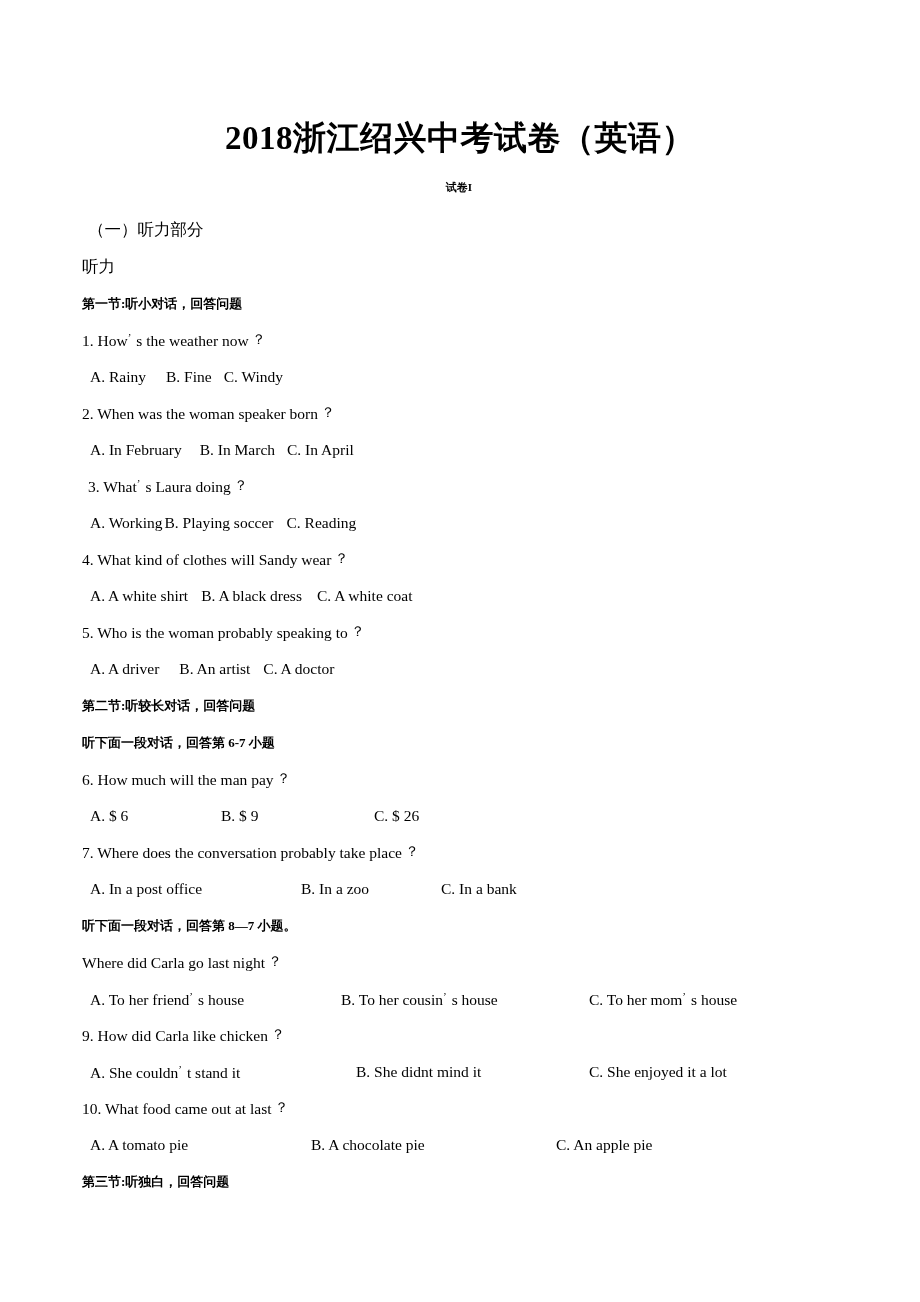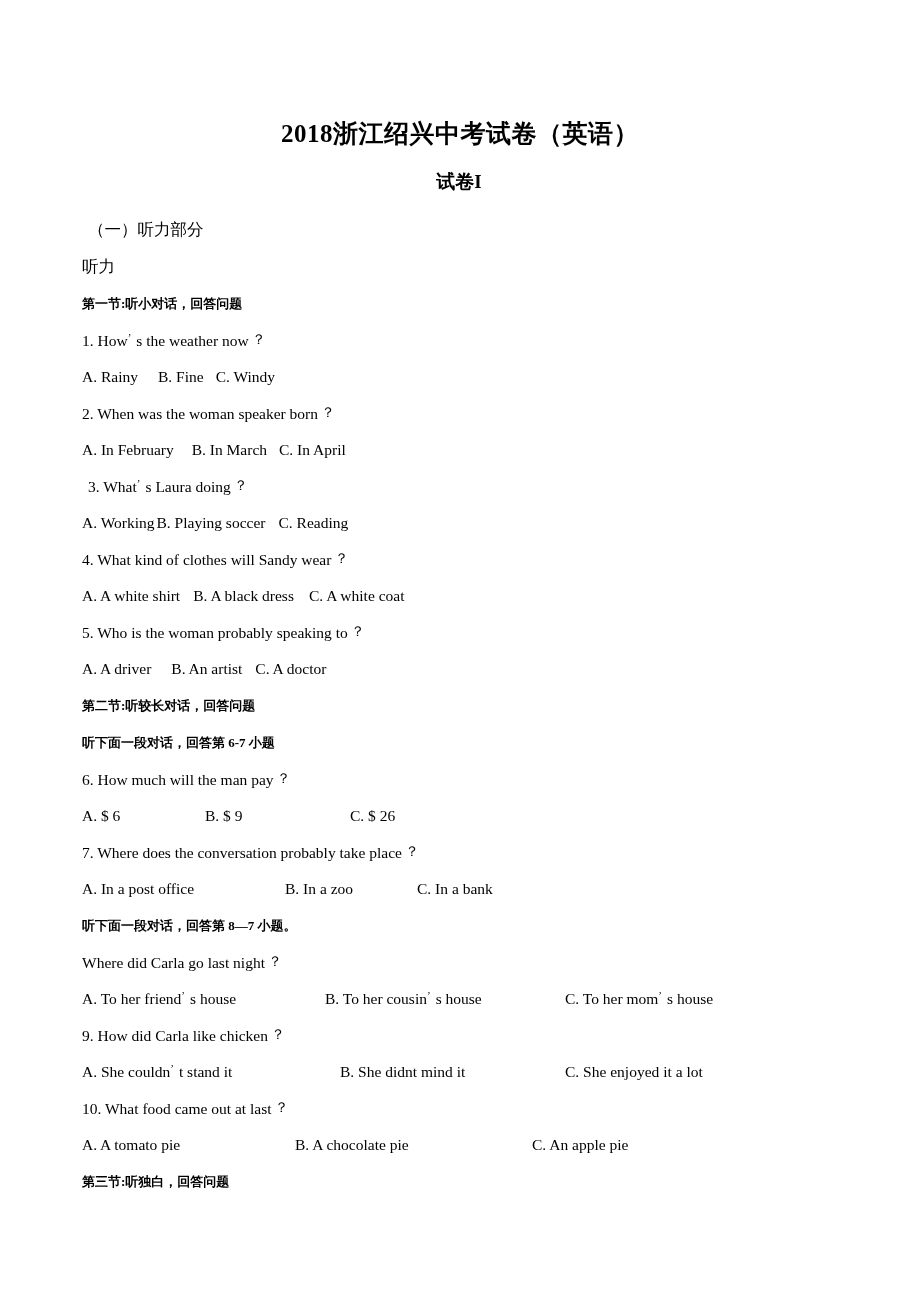--- a/index.html
+++ b/index.html
@@ -18,31 +18,31 @@
   .page {
     position: absolute;
     inset: 0;
     padding: 0;
   }
   
   .doc-title {
     text-align: center;
     font-family: "Liberation Serif", "DejaVu Serif", serif;
     font-weight: bold;
-    font-size: 25px;
+    font-size: 33px;
     letter-spacing: 0.5px;
     margin: 0;
     padding-top: 118px;
     line-height: 1.25;
   }
   .doc-subtitle {
     text-align: center;
     font-family: "Liberation Serif", "DejaVu Serif", serif;
     font-weight: bold;
-    font-size: 19px;
+    font-size: 11px;
     margin: 0;
     padding-top: 22px;
     padding-right: 2px;
     line-height: 1.2;
   }
   
   .body-block {
     padding-left: 82px;
     padding-right: 32px;
     padding-top: 18px;
@@ -85,20 +85,21 @@
     height: 36.5px;
     display: flex;
     align-items: center;
     white-space: nowrap;
   }
   .opt {
     font-family: "Liberation Serif", "DejaVu Serif", serif;
     font-size: 15.5px;
     white-space: nowrap;
     display: inline-block;
+    margin-left: 8px;
   }
   
   .apos {
     font-size: 11px;
     vertical-align: 5px;
     padding-right: 5px;
     letter-spacing: 0;
   }
   
   .qm {

